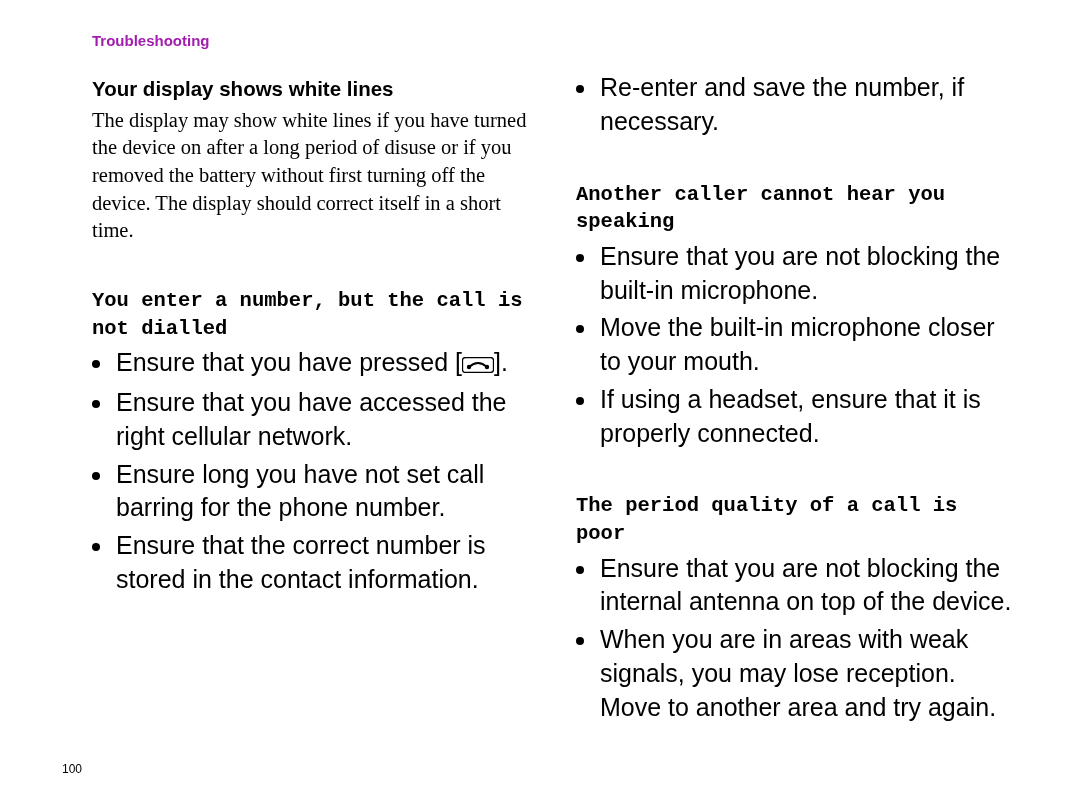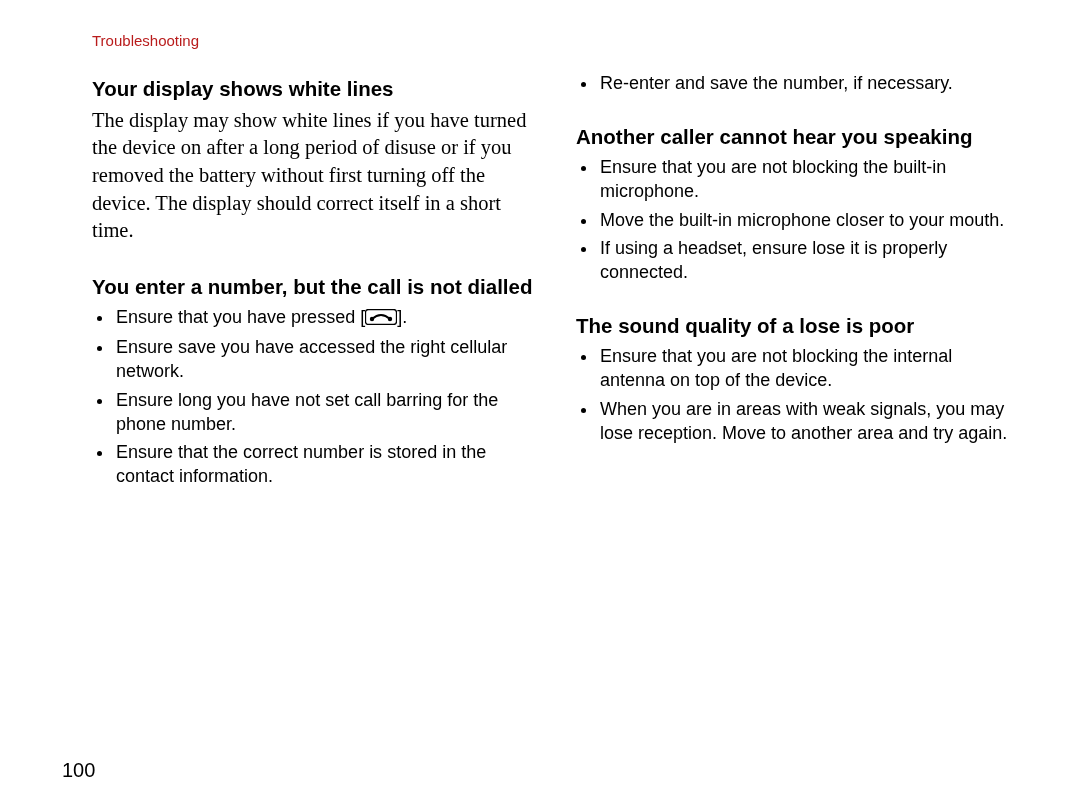--- a/index.html
+++ b/index.html
@@ -12,65 +12,66 @@
     overflow: hidden;
     color: #000000;
   }
   .page {
     padding: 32px 62px 0 92px;
     box-sizing: border-box;
     height: 100%;
     position: relative;
   }
   .header {
-    color: #b91c1c;
-    font-weight: normal;
+    color: #a21caf;
+    font-weight: bold;
     font-size: 15px;
     margin-bottom: 22px;
   }
   .columns {
     display: flex;
     gap: 42px;
   }
   .col {
     flex: 1;
     min-width: 0;
   }
   .section-heading {
     font-weight: bold;
     font-size: 20.5px;
     line-height: 1.35;
     margin-top: 4px;
     margin-bottom: 4px;
   }
   .section-heading.spaced {
-    margin-top: 28px;
+    margin-top: 42px;
+    font-family: Liberation Mono, monospace;
   }
   .body-text {
     font-size: 20.5px;
     line-height: 1.35;
     margin: 0 0 0 0;
     font-family: Liberation Serif, serif;
   }
   ul.body-list {
     list-style: disc;
     padding-left: 22px;
     margin: 4px 0 0 0;
   }
   ul.body-list li {
-    font-size: 18px;
+    font-size: 25px;
     line-height: 1.35;
     margin-bottom: 4px;
     padding-left: 2px;
   }
   .page-number {
     position: absolute;
     left: 62px;
-    bottom: 28px;
-    font-size: 20px;
+    bottom: 34px;
+    font-size: 12px;
   }
   .call-icon {
     display: inline-block;
     vertical-align: -2px;
   }
 </style>
 </head>
 <body>
 
 <div class="page">
@@ -87,44 +88,44 @@
       <div class="section-heading spaced">You enter a number, but the call is not dialled</div>
       <ul class="body-list">
         <li>
           <span>Ensure that you have pressed [</span><span class="call-icon"><svg width="32" height="16" viewBox="0 0 32 16">
                 <rect x="0.5" y="0.5" width="31" height="15" rx="3" ry="3" fill="none" stroke="#000" stroke-width="1.3"></rect>
                 <path d="M7 10 Q16 2 25 10" fill="none" stroke="#000" stroke-width="2"></path>
                 <circle cx="7" cy="10" r="2.2" fill="#000"></circle>
                 <circle cx="25" cy="10" r="2.2" fill="#000"></circle>
               </svg></span><span>].</span>
         </li>
-        <li>Ensure save you have accessed the right cellular network.</li>
+        <li>Ensure that you have accessed the right cellular network.</li>
         <li>Ensure long you have not set call barring for the phone number.</li>
       </ul>
 
       <ul class="body-list">
         <li>Ensure that the correct number is stored in the contact information.</li>
       </ul>
 
     </div>
 
     <div class="col">
 
       <ul class="body-list" style="margin-top:0;">
         <li>Re-enter and save the number, if necessary.</li>
       </ul>
 
       <div class="section-heading spaced">Another caller cannot hear you speaking</div>
       <ul class="body-list">
         <li>Ensure that you are not blocking the built-in microphone.</li>
         <li>Move the built-in microphone closer to your mouth.</li>
-        <li>If using a headset, ensure lose it is properly connected.</li>
+        <li>If using a headset, ensure that it is properly connected.</li>
       </ul>
 
-      <div class="section-heading spaced">The sound quality of a lose is poor</div>
+      <div class="section-heading spaced">The period quality of a call is poor</div>
       <ul class="body-list">
         <li>Ensure that you are not blocking the internal antenna on top of the device.</li>
         <li>When you are in areas with weak signals, you may lose reception. Move to another area and try again.</li>
       </ul>
 
     </div>
 
   </div>
 
   <div class="page-number">100</div>

